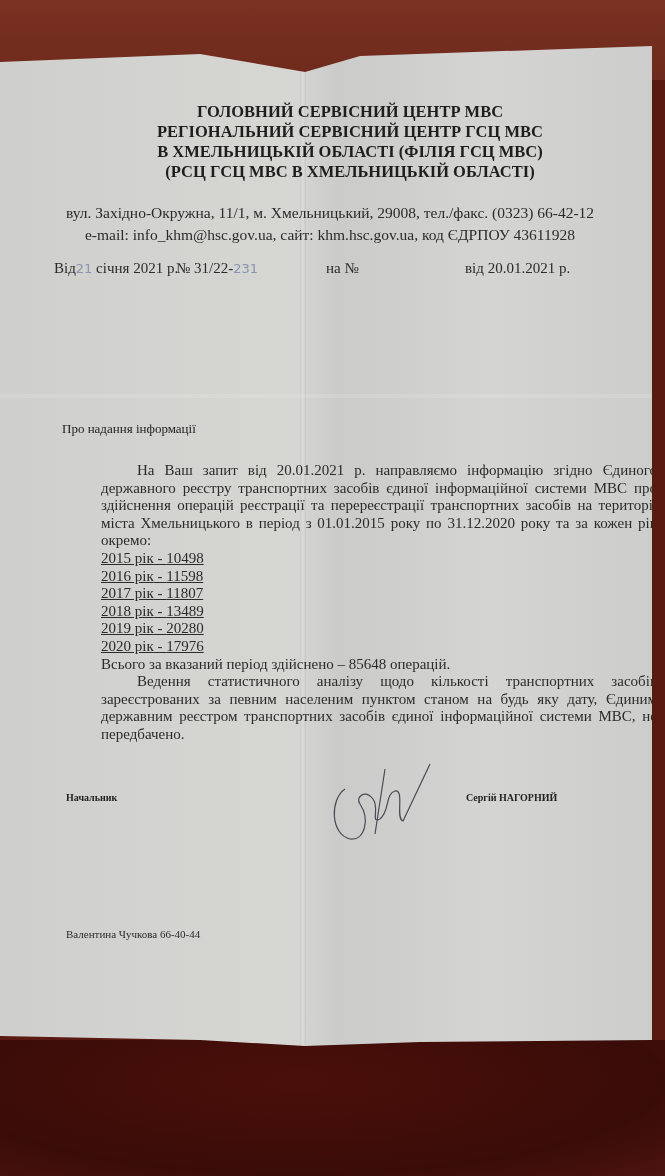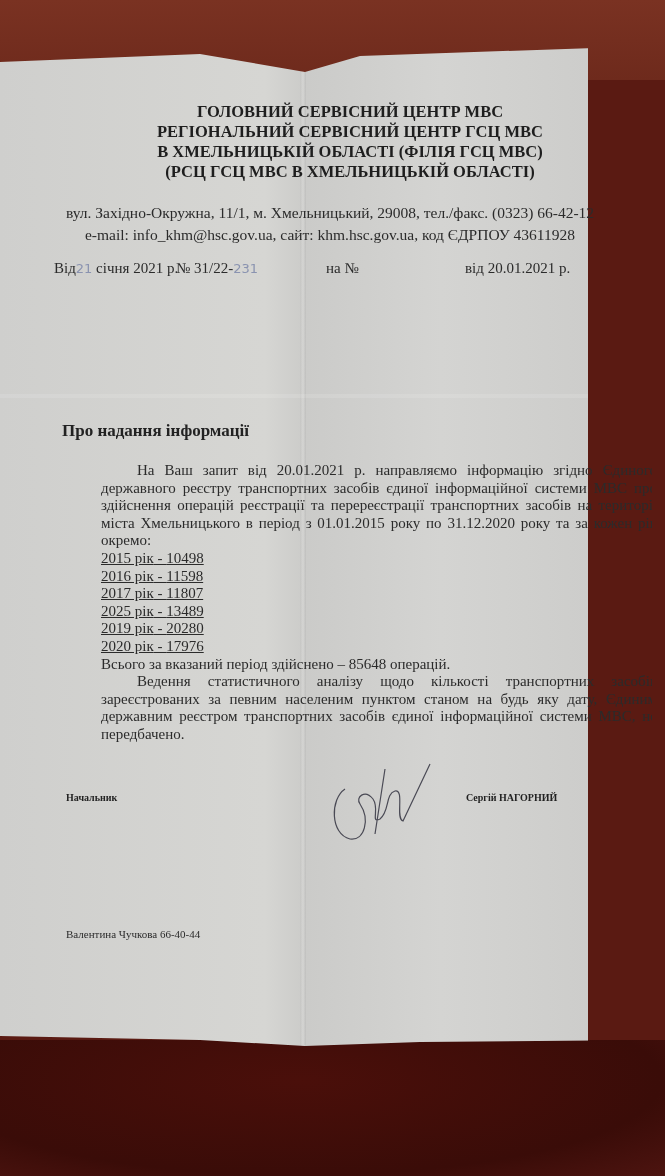--- a/index.html
+++ b/index.html
@@ -10,21 +10,21 @@
     }
     .bg-top {
       position: absolute; left: 0; top: 0; width: 665px; height: 80px;
       background: linear-gradient(#7a3222, #6e2a1c);
     }
     .bg-bottom {
       position: absolute; left: 0; top: 1040px; width: 665px; height: 136px;
       background: radial-gradient(ellipse at 45% 30%, #4a0f0a, #3a0c08 70%, #4d1410);
     }
     .paper {
-      position: absolute; left: 0; top: 44px; width: 588px; height: 1002px;
+      position: absolute; left: 0; top: 44px; width: 652px; height: 1002px;
       background: linear-gradient(90deg, #cfcfcd 0%, #d6d6d3 45%, #cbcbc9 52%, #d4d4d2 75%, #cdcdcb 100%);
       clip-path: polygon(0 18px, 200px 10px, 305px 28px, 360px 12px, 652px 2px, 652px 996px, 420px 998px, 305px 1002px, 200px 996px, 0 992px);
       color: #2a2a2a;
     }
     .fold-v {
       position: absolute; left: 300px; top: 0; width: 6px; height: 100%;
       background: linear-gradient(90deg, rgba(0,0,0,0.03), rgba(255,255,255,0.18), rgba(0,0,0,0.06));
     }
     .fold-h {
       position: absolute; left: 0; top: 350px; width: 100%; height: 4px;
@@ -40,21 +40,21 @@
     }
     .ref-line {
       position: absolute; top: 216px; font-size: 15px; color: #2b2b2b; white-space: nowrap;
     }
     .hand { font-family: "DejaVu Sans", sans-serif; color: #8a93b0; font-size: 13px; }
     .addressee {
       position: absolute; left: 376px; top: 273px; font-size: 15.5px; line-height: 20px; color: #2a2a2a;
     }
     .addressee .name { font-weight: bold; }
     .subject {
-      position: absolute; left: 62px; top: 377px; font-weight: bold; font-size: 17px; color: #222;
+      position: absolute; left: 62px; top: 377px; font-weight: normal; font-size: 13px; color: #222;
     }
     .body-text {
       position: absolute; left: 62px; top: 418px; width: 556px;
       font-size: 15px; line-height: 17.6px; color: #2b2b2b; text-align: justify; margin-left: 39px;
     }
     .body-text p { margin: 0; }
     .indent { text-indent: 36px; }
     .year-list { margin: 0; padding: 0; list-style: none; text-decoration: underline; }
     .year-list li { margin: 0; line-height: 17.6px; }
     .sign-block { position: absolute; top: 748px; font-weight: bold; font-size: 10px; color: #222; }
@@ -95,21 +95,21 @@
 
 
   <div class="subject">Про надання інформації</div>
 
   <div class="body-text">
     <p class="indent">На Ваш запит від 20.01.2021 р. направляємо інформацію згідно Єдиного державного реєстру транспортних засобів єдиної інформаційної системи МВС про здійснення операцій реєстрації та перереєстрації транспортних засобів на території міста Хмельницького в період з 01.01.2015 року по 31.12.2020 року та за кожен рік окремо:</p>
     <ul class="year-list">
       <li><span>2015 рік</span>  - <span>10498</span></li>
       <li><span>2016 рік</span> - <span>11598</span></li>
       <li><span>2017 рік</span> - <span>11807</span></li>
-      <li><span>2025 рік</span> - <span>13489</span></li>
+      <li><span>2018 рік</span> - <span>13489</span></li>
       <li><span>2019 рік</span> - <span>20280</span></li>
       <li><span>2020 рік</span> - <span>17976</span></li>
     </ul>
     <p>Всього за вказаний період здійснено – 85648 операцій.</p>
     <p class="indent">Ведення статистичного аналізу щодо кількості транспортних засобів зареєстрованих за певним населеним пунктом станом на будь яку дату, Єдиним державним реєстром транспортних засобів єдиної інформаційної системи МВС, не передбачено.</p>
   </div>
 
   <div class="sign-block" style="left:66px;">Начальник</div>
   <svg class="signature" viewBox="0 0 110 100">
     <path d="M20 40 C5 50, 5 85, 25 90 C40 92, 45 70, 35 55 C30 48, 40 40, 48 50 C55 60, 45 75, 55 70 C65 62, 60 45, 70 42 C80 40, 70 70, 78 72 L105 15 M60 20 L50 85" fill="none" stroke="#4a4a55" stroke-width="1.2"></path>

